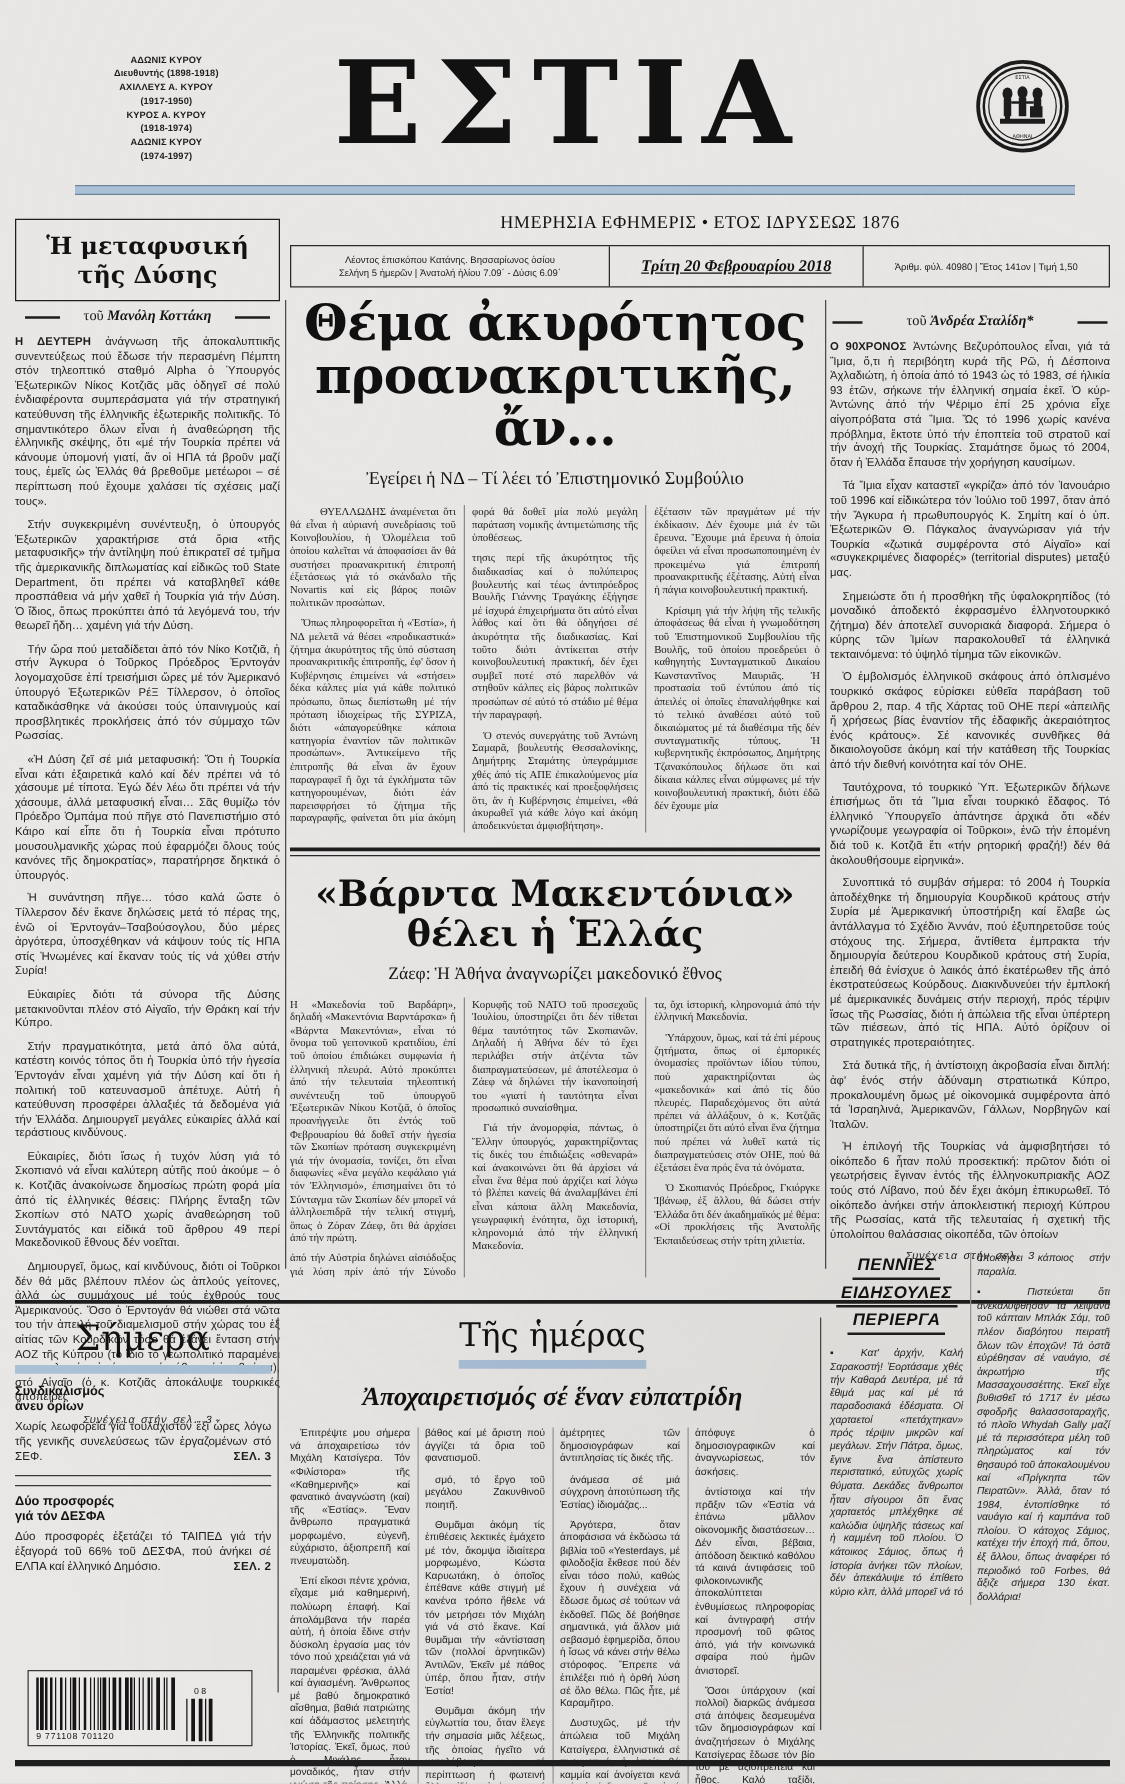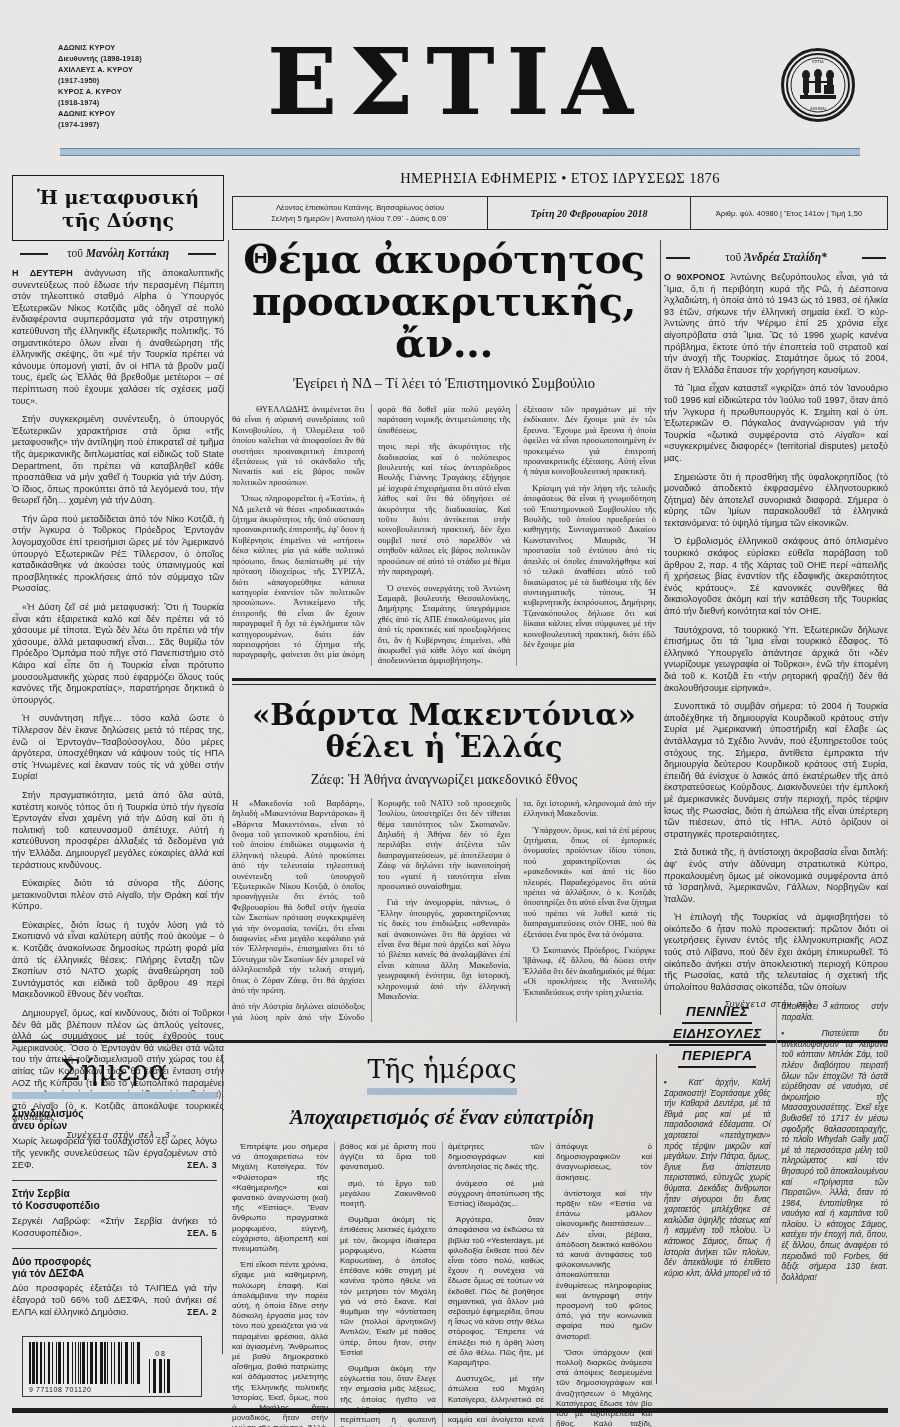--- a/index.html
+++ b/index.html
@@ -23,21 +23,21 @@
     mix-blend-mode: multiply;
     opacity:.7;
   }
 
   
   .masthead{
     position:relative; height:150px;
   }
   .founders{
     position:absolute; left:58px; top:42px; width:150px;
-    text-align:left;
+    text-align:center;
     font-family:"Liberation Sans", sans-serif;
     font-size:7.4px; line-height:11px; letter-spacing:.1px;
     color:#1d1d1d; font-weight:700;
   }
   .founders div{ white-space:nowrap; }
   .founders .dir{ font-weight:600; }
   .logo{
     position:absolute; left:50%; top:36px; transform:translateX(-50%);
     font-family:"DejaVu Serif", serif;
     font-weight:700; font-size:92px; line-height:92px;
@@ -77,21 +77,21 @@
     text-align:center; padding:0 6px;
   }
   .infobar .c1{
     flex:0 0 255px; border-right:1px solid #2a2a2a;
     font-family:"Liberation Sans", sans-serif;
     font-size:7.6px; line-height:11px; color:#1c1c1c;
   }
   .infobar .c2{
     flex:1; border-right:1px solid #2a2a2a;
     font-family:"Liberation Serif", serif;
-    font-weight:700; font-style:italic; font-size:10px; color:#111;
+    font-weight:700; font-style:italic; font-size:13px; color:#111;text-decoration:underline;
   }
   .infobar .c3{
     flex:0 0 196px;
     font-family:"Liberation Sans", sans-serif;
     font-size:7.6px; color:#1c1c1c; white-space:nowrap;
   }
 
   .colL{ position:absolute; left:12px; top:175px; width:212px; }
   .colC{ position:absolute; left:232px; top:238px; width:424px; }
   .colR{ position:absolute; left:664px; top:245px; width:224px; }
@@ -312,22 +312,22 @@
     </div>
     <div class="byline">
       <span>τοῦ </span><i>Μανόλη Κοττάκη</i>
     </div>
     <div class="body-txt">
       <p class="first"><b>Η ΔΕΥΤΕΡΗ</b> <span>ἀνάγνωση τῆς ἀποκαλυπτικῆς συνεντεύξεως πού ἔδωσε τήν περασμένη Πέμπτη στόν τηλεοπτικό σταθμό Alpha ὁ Ὑπουργός Ἐξωτερικῶν Νίκος Κοτζιᾶς μᾶς ὁδηγεῖ σέ πολύ ἐνδιαφέροντα συμπεράσματα γιά τήν στρατηγική κατεύθυνση τῆς ἑλληνικῆς ἐξωτερικῆς πολιτικῆς. Τό σημαντικότερο ὅλων εἶναι ἡ ἀναθεώρηση τῆς ἑλληνικῆς σκέψης, ὅτι «μέ τήν Τουρκία πρέπει νά κάνουμε ὑπομονή γιατί, ἄν οἱ ΗΠΑ τά βροῦν μαζί τους, ἐμεῖς ὡς Ἑλλάς θά βρεθοῦμε μετέωροι – σέ περίπτωση πού ἔχουμε χαλάσει τίς σχέσεις μαζί τους».</span></p>
       <p>Στήν συγκεκριμένη συνέντευξη, ὁ ὑπουργός Ἐξωτερικῶν χαρακτήρισε στά ὅρια «τῆς μεταφυσικῆς» τήν ἀντίληψη πού ἐπικρατεῖ σέ τμῆμα τῆς ἀμερικανικῆς διπλωματίας καί εἰδικῶς τοῦ State Department, ὅτι πρέπει νά καταβληθεῖ κάθε προσπάθεια νά μήν χαθεῖ ἡ Τουρκία γιά τήν Δύση. Ὁ ἴδιος, ὅπως προκύπτει ἀπό τά λεγόμενά του, τήν θεωρεῖ ἤδη… χαμένη γιά τήν Δύση.</p>
       <p>Τήν ὥρα πού μεταδίδεται ἀπό τόν Νίκο Κοτζιᾶ, ἡ στήν Ἀγκυρα ὁ Τοῦρκος Πρόεδρος Ἐρντογάν λογομαχοῦσε ἐπί τρεισήμισι ὥρες μέ τόν Ἀμερικανό ὑπουργό Ἐξωτερικῶν ΡέΞ Τίλλερσον, ὁ ὁποῖος καταδικάσθηκε νά ἀκούσει τούς ὑπαινιγμούς καί προσβλητικές προκλήσεις ἀπό τόν σύμμαχο τῶν Ρωσσίας.</p>
       <p>«Ἡ Δύση ζεῖ σέ μιά μεταφυσική: Ὅτι ἡ Τουρκία εἶναι κάτι ἐξαιρετικά καλό καί δέν πρέπει νά τό χάσουμε μέ τίποτα. Ἐγώ δέν λέω ὅτι πρέπει νά τήν χάσουμε, ἀλλά μεταφυσική εἶναι… Σᾶς θυμίζω τόν Πρόεδρο Ὀμπάμα πού πῆγε στό Πανεπιστήμιο στό Κάιρο καί εἶπε ὅτι ἡ Τουρκία εἶναι πρότυπο μουσουλμανικῆς χώρας πού ἐφαρμόζει ὅλους τούς κανόνες τῆς δημοκρατίας», παρατήρησε δηκτικά ὁ ὑπουργός.</p>
       <p>Ἡ συνάντηση πῆγε… τόσο καλά ὥστε ὁ Τίλλερσον δέν ἔκανε δηλώσεις μετά τό πέρας της, ἐνῶ οἱ Ἐρντογάν–Τσαβούσογλου, δύο μέρες ἀργότερα, ὑποσχέθηκαν νά κάψουν τούς τίς ΗΠΑ στίς Ἡνωμένες καί ἔκαναν τούς τίς νά χύθει στήν Συρία!</p>
+      <p>Εὐκαιρίες διότι τά σύνορα τῆς Δύσης μετακινοῦνται πλέον στό Αἰγαῖο, τήν Θράκη καί τήν Κύπρο.</p>
       <p>Στήν πραγματικότητα, μετά ἀπό ὅλα αὐτά, κατέστη κοινός τόπος ὅτι ἡ Τουρκία ὑπό τήν ἡγεσία Ἐρντογάν εἶναι χαμένη γιά τήν Δύση καί ὅτι ἡ πολιτική τοῦ κατευνασμοῦ ἀπέτυχε. Αὐτή ἡ κατεύθυνση προσφέρει ἀλλαξιές τά δεδομένα γιά τήν Ἑλλάδα. Δημιουργεῖ μεγάλες εὐκαιρίες ἀλλά καί τεράστιους κινδύνους.</p>
-      <p>Εὐκαιρίες διότι τά σύνορα τῆς Δύσης μετακινοῦνται πλέον στό Αἰγαῖο, τήν Θράκη καί τήν Κύπρο.</p>
       <p>Εὐκαιρίες, διότι ἴσως ἡ τυχόν λύση γιά τό Σκοπιανό νά εἶναι καλύτερη αὐτῆς πού ἀκούμε – ὁ κ. Κοτζιᾶς ἀνακοίνωσε δημοσίως πρώτη φορά μία ἀπό τίς ἑλληνικές θέσεις: Πλήρης ἔνταξη τῶν Σκοπίων στό ΝΑΤΟ χωρίς ἀναθεώρηση τοῦ Συντάγματός και εἰδικά τοῦ ἄρθρου 49 περί Μακεδονικοῦ ἔθνους δέν νοεῖται.</p>
       <p>Δημιουργεῖ, ὅμως, καί κινδύνους, διότι οἱ Τοῦρκοι δέν θά μᾶς βλέπουν πλέον ὡς ἁπλούς γείτονες, ἀλλά ὡς συμμάχους μέ τούς ἐχθρούς τους Ἀμερικανούς. Ὅσο ὁ Ἐρντογάν θά νιώθει στά νῶτα του τήν ἀπειλή τοῦ διαμελισμοῦ στήν χώρας του ἐξ αἰτίας τῶν Κουρδικῶν τόσο θά ἐξάγει ἔνταση στήν ΑΟΖ τῆς Κύπρου (τό ἴδιο τό γεωπολιτικό παραμένει περικυκλωμένο ἀπό τουρκικά φόβια καί ὑποβρύχια), στό Αἰγαῖο (ὁ κ. Κοτζιᾶς ἀποκάλυψε τουρκικές ἀπόπειρες</p>
     </div>
     <div class="jump">Συνέχεια στήν σελ. 3</div>
   </div>
 
   <div class="colC">
 
     <div class="lead">
       <h1>
@@ -392,28 +392,20 @@
     <div class="brief">
       <h3>
         <span>Συνδικαλισμός</span><br>
         <span>ἄνευ ὁρίων</span>
       </h3>
       <p><span>Χωρίς λεωφορεῖα γιά τουλάχιστον ἕξι ὧρες λόγω τῆς γενικῆς συνελεύσεως τῶν ἐργαζομένων στό ΣΕΦ.</span>
          <span class="pg">ΣΕΛ. 3</span></p>
     </div>
     <hr style="border:0;border-top:1px solid #3a3a3a;margin:4px 0 7px;">
 
-    <div class="brief">
-      <h3>
-        <span>Στήν Σερβία</span><br>
-        <span>τό Κοσσυφοπέδιο</span>
-      </h3>
-      <p><span>Σεργκέι Λαβρώφ: «Στήν Σερβία ἀνήκει τό Κοσσυφοπέδιο».</span>
-         <span class="pg">ΣΕΛ. 5</span></p>
-    </div>
     <hr style="border:0;border-top:1px solid #3a3a3a;margin:4px 0 7px;">
 
     <div class="brief">
       <h3>
         <span>Δύο προσφορές</span><br>
         <span>γιά τόν ΔΕΣΦΑ</span>
       </h3>
       <p><span>Δύο προσφορές ἐξετάζει τό ΤΑΙΠΕΔ γιά τήν ἐξαγορά τοῦ 66% τοῦ ΔΕΣΦΑ, πού ἀνήκει σέ ΕΛΠΑ καί ἑλληνικό Δημόσιο.</span>
          <span class="pg">ΣΕΛ. 2</span></p>
     </div>

